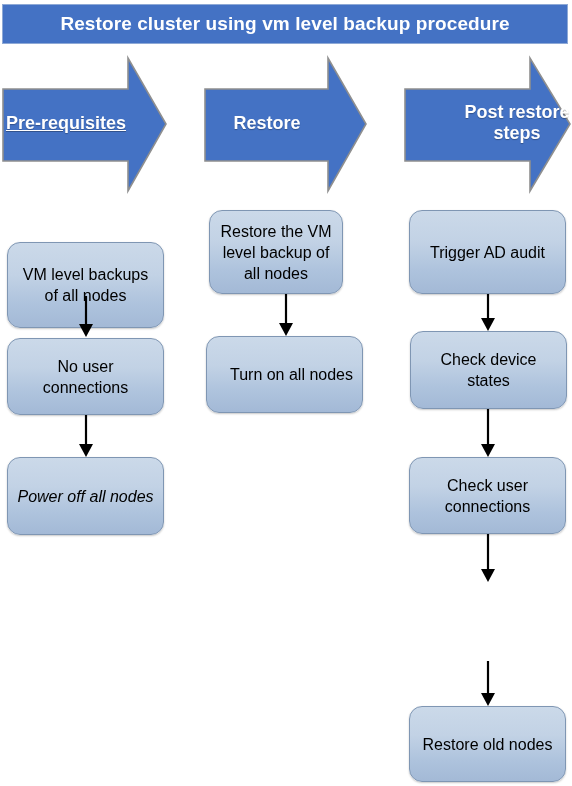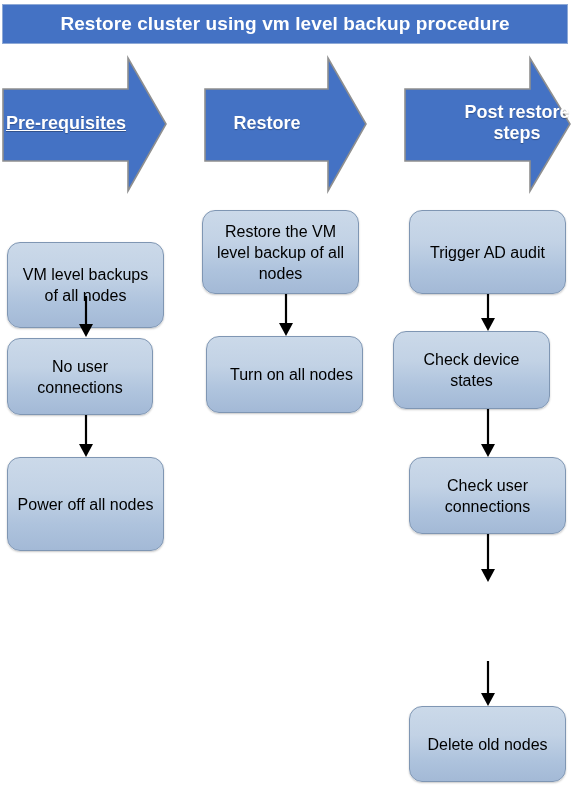--- a/index.html
+++ b/index.html
@@ -123,36 +123,36 @@
     <span class="node-text">VM level backups of all nodes</span>
   </div>
 
   <div class="connector" style="left:75px; top:296px;">
     <svg width="22" height="42" viewBox="0 0 22 42">
       <line x1="11" y1="0" x2="11" y2="30" stroke="#000000" stroke-width="2.2"></line>
       <polygon points="4,28 18,28 11,41" fill="#000000"></polygon>
     </svg>
   </div>
 
-  <div class="node-box" style="left:7px; top:338px; width:146px; height:77px;">
+  <div class="node-box" style="left:7px; top:338px; width:157px; height:77px;">
     <span class="node-text">No user connections</span>
   </div>
 
   <div class="connector" style="left:75px; top:415px;">
     <svg width="22" height="43" viewBox="0 0 22 43">
       <line x1="11" y1="0" x2="11" y2="31" stroke="#000000" stroke-width="2.2"></line>
       <polygon points="4,29 18,29 11,42" fill="#000000"></polygon>
     </svg>
   </div>
 
-  <div class="node-box" style="left:7px; top:457px; width:157px; height:94px;">
+  <div class="node-box" style="left:7px; top:457px; width:157px; height:78px;font-style:italic;">
     <span class="node-text">Power off all nodes</span>
   </div>
 
-  <div class="node-box" style="left:202px; top:210px; width:157px; height:84px;">
+  <div class="node-box" style="left:209px; top:210px; width:134px; height:84px;">
     <span class="node-text">Restore the VM level backup of all nodes</span>
   </div>
 
   <div class="connector" style="left:275px; top:294px;">
     <svg width="22" height="43" viewBox="0 0 22 43">
       <line x1="11" y1="0" x2="11" y2="31" stroke="#000000" stroke-width="2.2"></line>
       <polygon points="4,29 18,29 11,42" fill="#000000"></polygon>
     </svg>
   </div>
 
@@ -164,21 +164,21 @@
     <span class="node-text">Trigger AD audit</span>
   </div>
 
   <div class="connector" style="left:477px; top:294px;">
     <svg width="22" height="38" viewBox="0 0 22 38">
       <line x1="11" y1="0" x2="11" y2="26" stroke="#000000" stroke-width="2.2"></line>
       <polygon points="4,24 18,24 11,37" fill="#000000"></polygon>
     </svg>
   </div>
 
-  <div class="node-box" style="left:393px; top:331px; width:157px; height:78px;">
+  <div class="node-box" style="left:410px; top:331px; width:157px; height:78px;">
     <span class="node-text">Check device states</span>
   </div>
 
   <div class="connector" style="left:477px; top:409px;">
     <svg width="22" height="49" viewBox="0 0 22 49">
       <line x1="11" y1="0" x2="11" y2="37" stroke="#000000" stroke-width="2.2"></line>
       <polygon points="4,35 18,35 11,48" fill="#000000"></polygon>
     </svg>
   </div>
 
@@ -195,16 +195,16 @@
 
 
   <div class="connector" style="left:477px; top:661px;">
     <svg width="22" height="46" viewBox="0 0 22 46">
       <line x1="11" y1="0" x2="11" y2="34" stroke="#000000" stroke-width="2.2"></line>
       <polygon points="4,32 18,32 11,45" fill="#000000"></polygon>
     </svg>
   </div>
 
   <div class="node-box" style="left:409px; top:706px; width:157px; height:76px;">
-    <span class="node-text">Delete old nodes</span>
+    <span class="node-text">Restore old nodes</span>
   </div>
 
 </div>
 
 </body></html>

